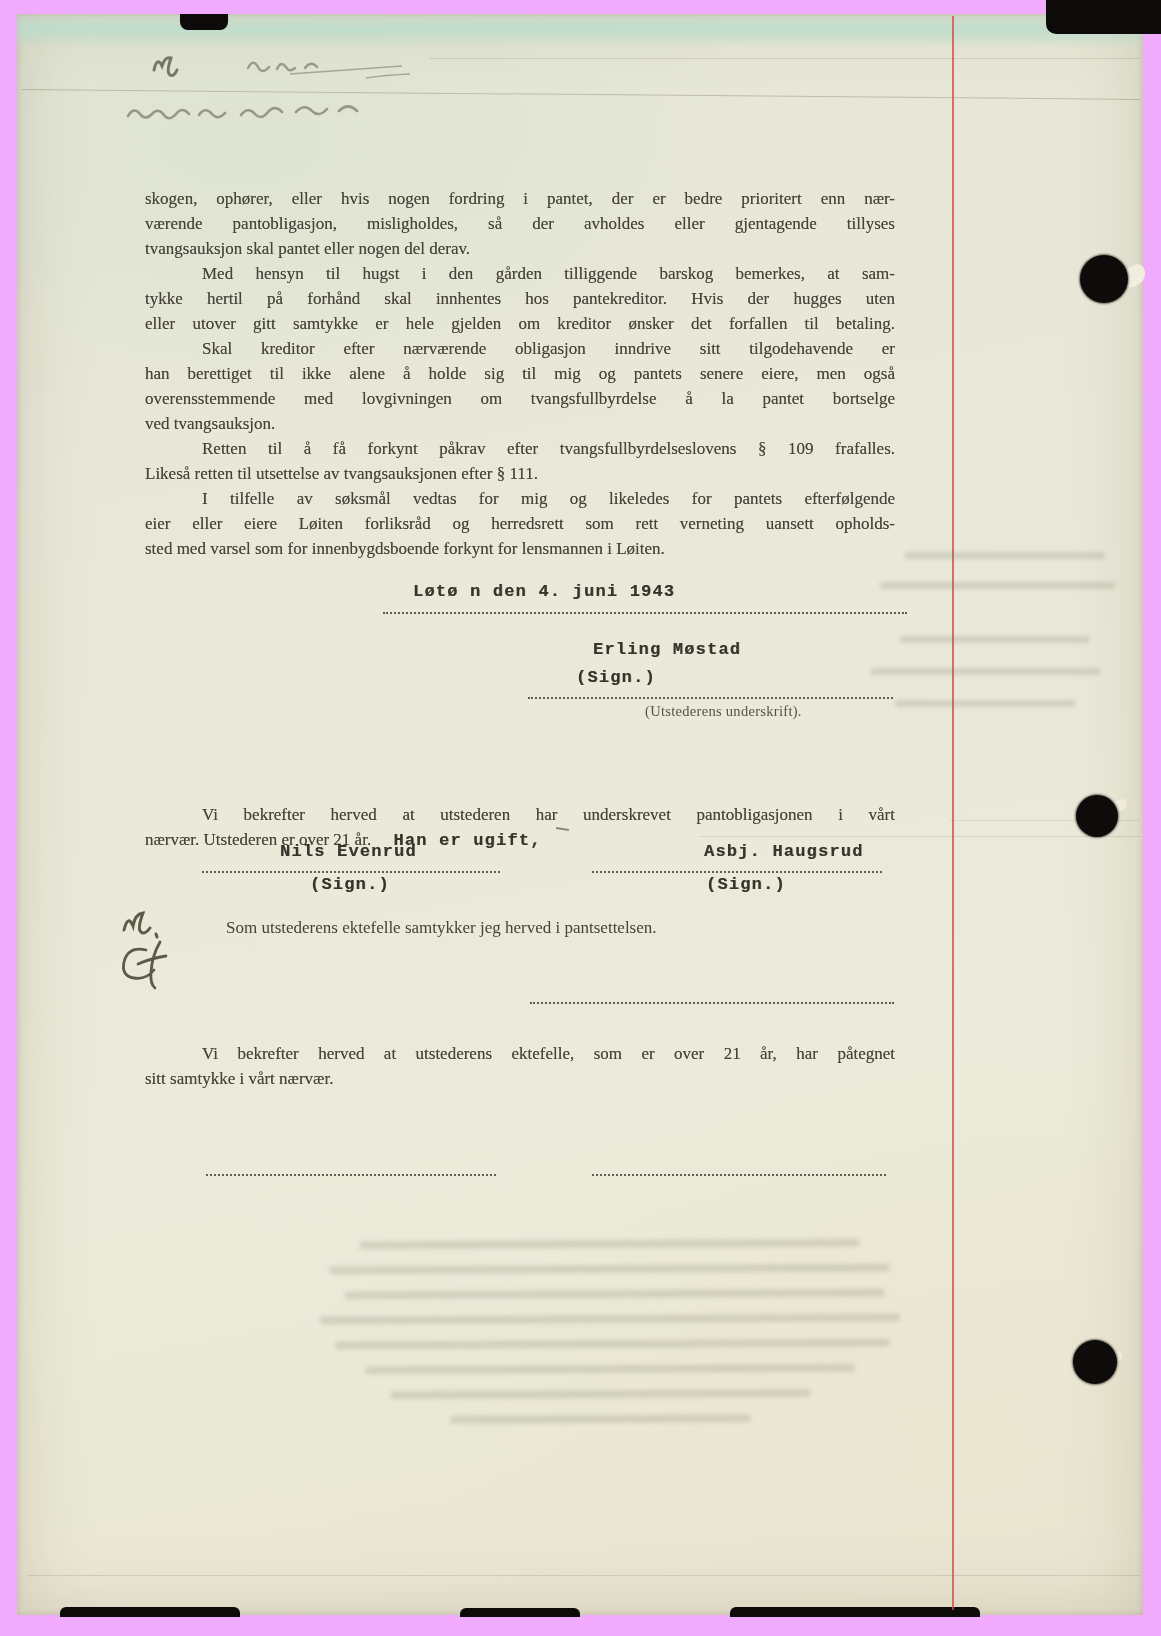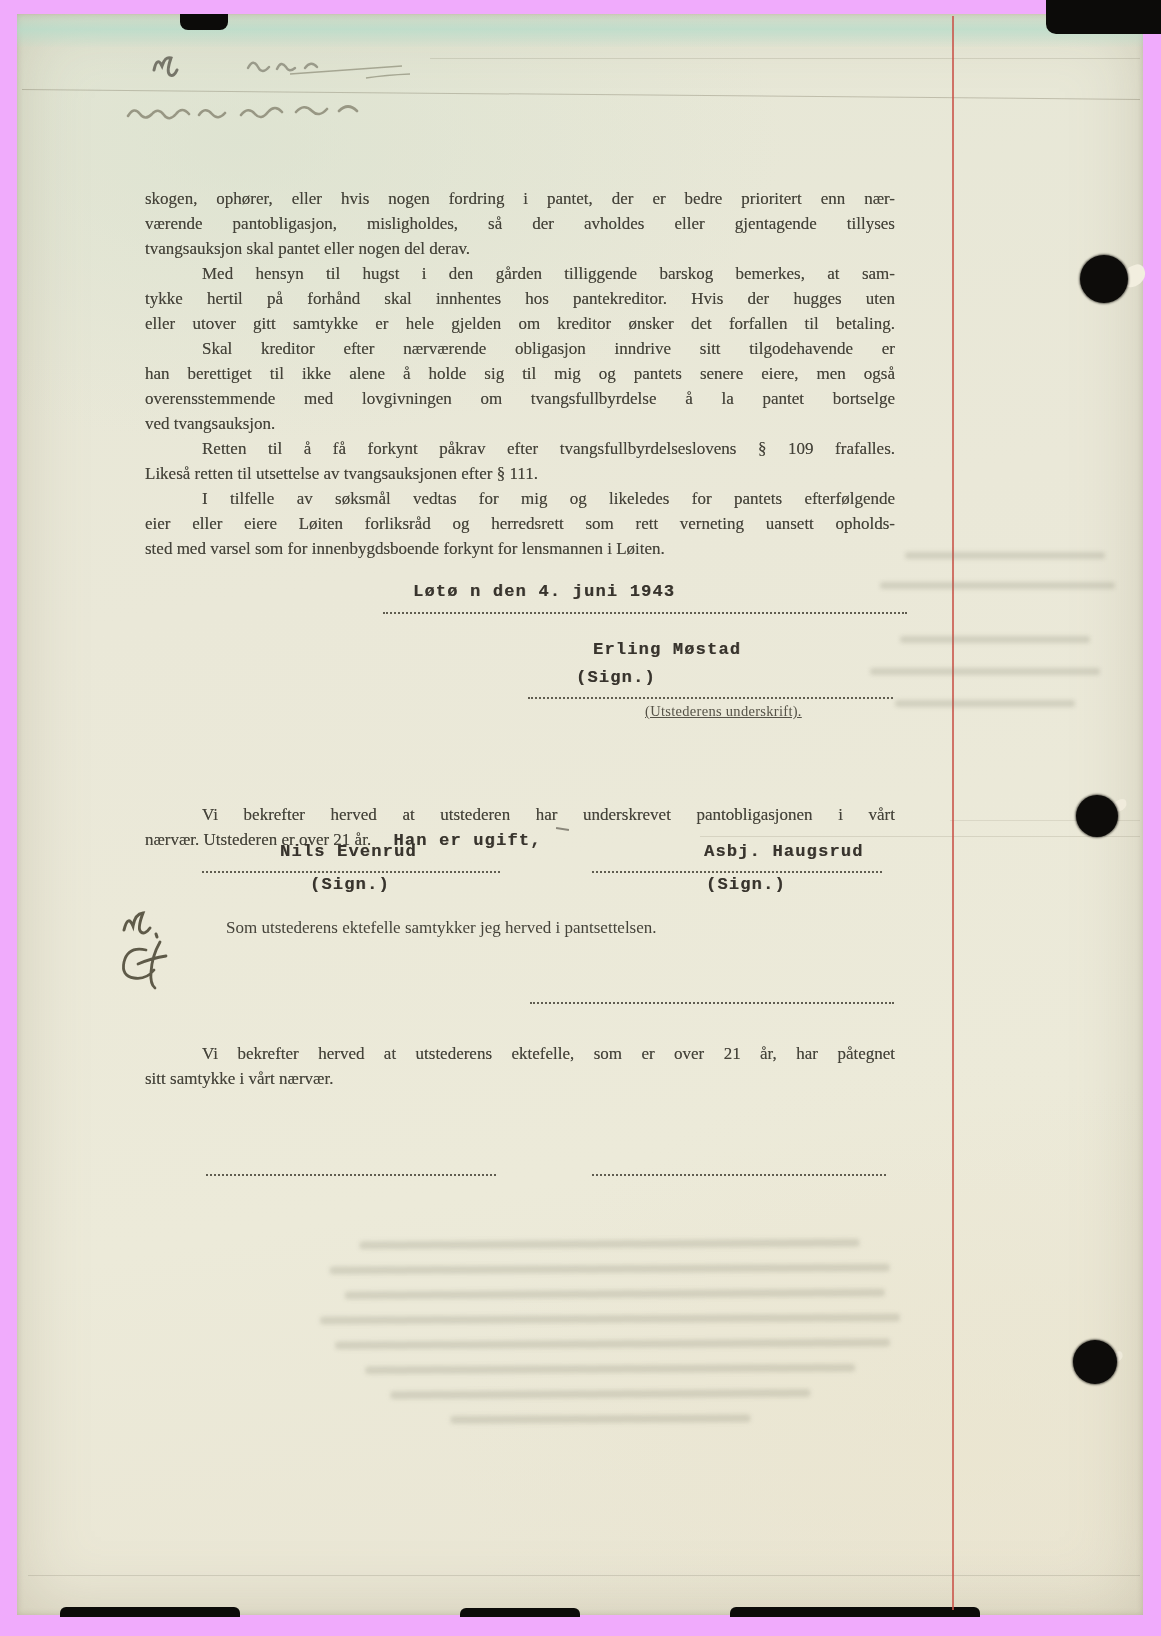--- a/index.html
+++ b/index.html
@@ -93,21 +93,21 @@
     <div class="textline j">eier eller eiere Løiten forliksråd og herredsrett som rett verneting uansett opholds-</div>
     <div class="textline">sted med varsel som for innenbygdsboende forkynt for lensmannen i Løiten.</div>
   </div>
 
   <div class="typedline typed" style="left:413px;top:582px;">Løtø n den 4. juni 1943</div>
   <div class="dotline" style="left:383px;top:612px;width:524px;"></div>
 
   <div class="typedline typed" style="left:573px;top:640px;margin-left:20px;">Erling Møstad</div>
   <div class="typedline typed" style="left:576px;top:668px;">(Sign.)</div>
   <div class="dotline" style="left:528px;top:697px;width:365px;"></div>
-  <div class="caption" style="left:645px;top:703px;text-decoration:underline;">(Utstederens underskrift).</div>
+  <div class="caption" style="left:645px;top:703px;">(Utstederens underskrift).</div>
 
   <div class="block" style="top:767px;margin-top:35px;">
     <div class="textline j ind">Vi bekrefter herved at utstederen har underskrevet pantobligasjonen i vårt</div>
     <div class="textline">
       <span>nærvær.  Utstederen er over 21 år.</span>
       <span class="typed" style="margin-left:18px;">Han er ugift,</span>
     </div>
   </div>
   <div class="artifact" style="left:556px;top:828px;width:13px;height:2px;transform:rotate(8deg);"></div>
 

